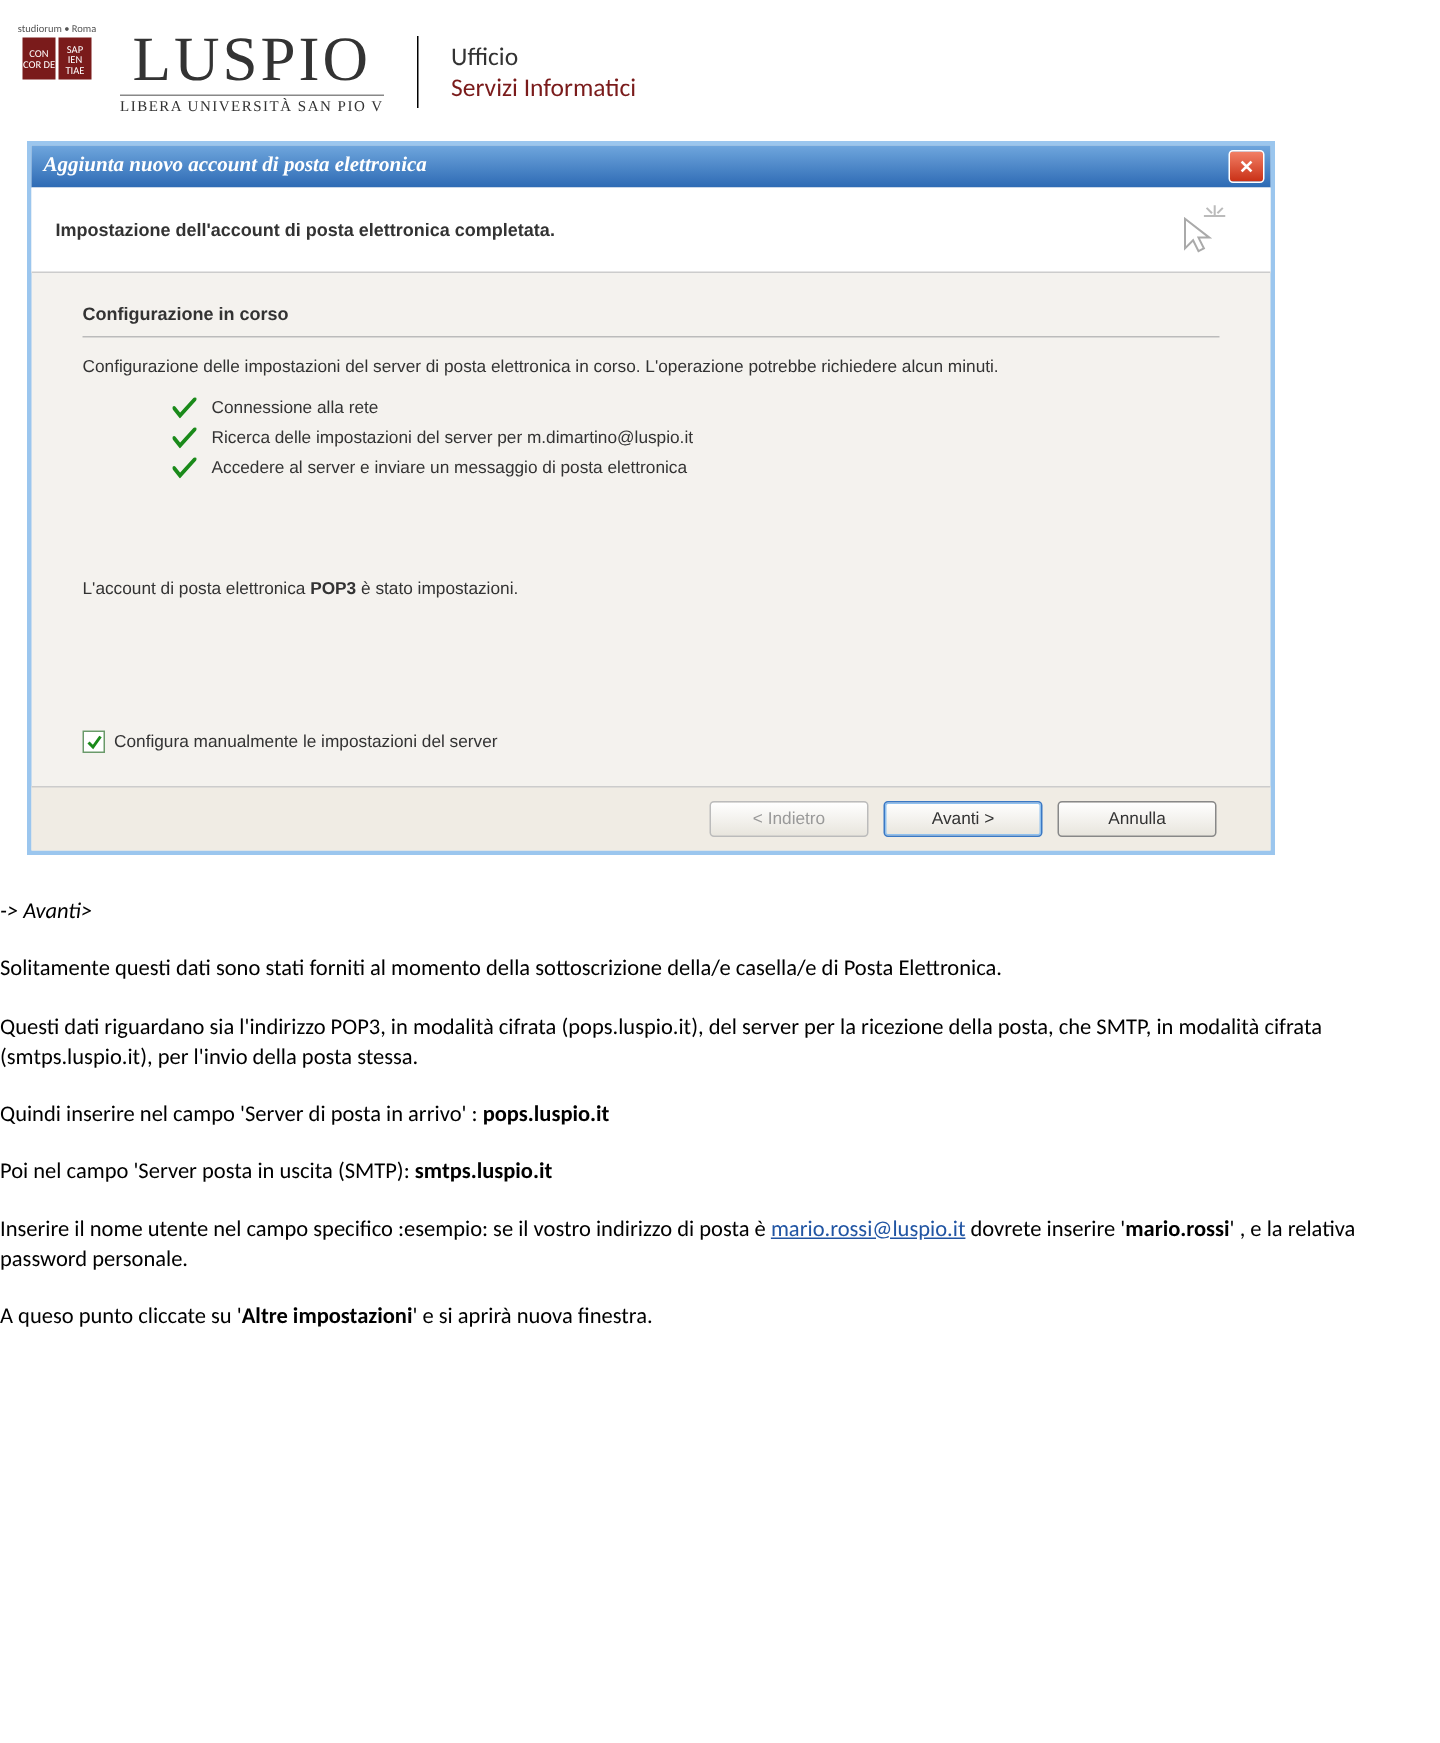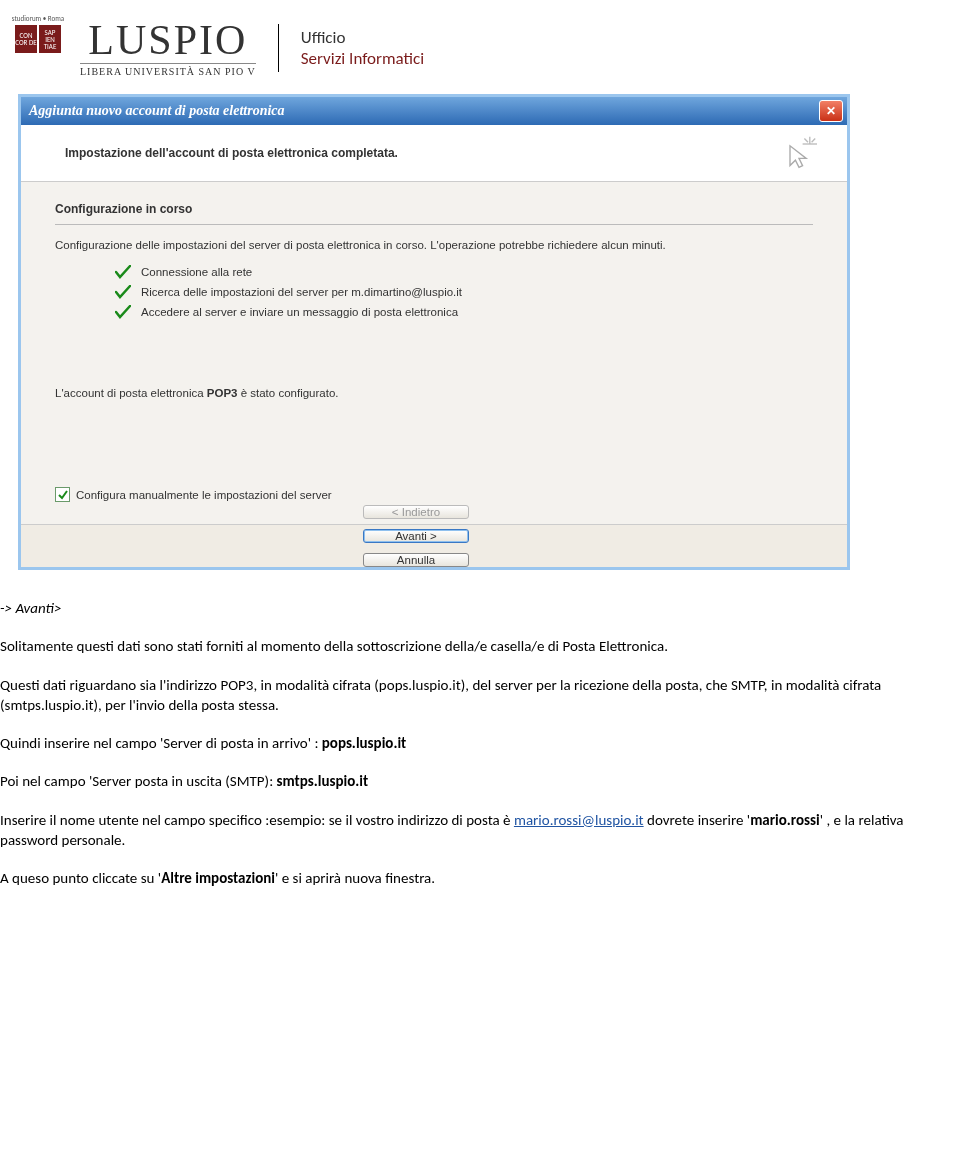--- a/index.html
+++ b/index.html
@@ -13,36 +13,36 @@
   .luspio-sub { font-family:"Times New Roman",serif; font-size:10px; letter-spacing:1px; color:#333; border-top:1px solid #888; padding-top:2px; margin-top:2px;}
   .divider-v { width:1px; height:48px; background:#000; margin:0 10px;}
   .ufficio { font-family:Calibri,Arial; }
   .ufficio .l1 { font-size:17px; color:#333;}
   .ufficio .l2 { font-size:17px; color:#7a1b1b;}
   .screenshot-wrap { margin:6px 10px 0 18px; position:relative; }
   .dialog { width:826px; border:3px solid #9bc6ee; background:#f4f2ee; font-family:Tahoma,Arial,sans-serif; font-size:12px; color:#333; position:relative; }
   .titlebar { height:28px; background:linear-gradient(#6fa6dd,#2d6ab4); display:flex; align-items:center; padding-left:8px; color:#fff; font-style:italic; font-weight:bold; font-size:14px; font-family:Tahoma; position:relative;}
   .close-btn { position:absolute; right:4px; top:3px; width:22px; height:20px; background:linear-gradient(#f28066,#c93016); border:1px solid #fff; border-radius:3px; display:flex; align-items:center; justify-content:center; }
   .close-x { color:#fff; font-weight:bold; font-size:12px; font-style:normal; font-family:Arial;}
-  .subheader { height:56px; background:#fff; border-bottom:1px solid #ccc; display:flex; align-items:center; padding-left:44px; font-weight:bold; color:#333; font-size:12px; position:relative;}
+  .subheader { height:56px; background:#fff; border-bottom:1px solid #ccc; display:flex; align-items:center; padding-left:16px; font-weight:bold; color:#333; font-size:12px; position:relative;}
   .cursor-deco { position:absolute; right:30px; top:10px; width:36px; height:36px; color:#bbb; }
   .cursor-deco svg { width:36px; height:36px; }
   .body-area { padding:20px 34px 14px 34px; }
   .section-title { font-weight:bold; font-size:12px; margin-bottom:8px;}
   .hr { border:none; border-top:1px solid #bbb; margin:0 0 14px 0;}
   .intro-line { font-size:11.5px; margin-bottom:14px;}
   .check-row { display:flex; align-items:center; gap:10px; margin-left:60px; margin-bottom:6px; font-size:11.5px;}
   .check-icon { color:#1a8a1a; font-weight:bold; font-size:16px; width:16px; display:flex; align-items:center; justify-content:center;}
   .check-icon svg { width:16px; height:14px; }
   .configured-line { margin-top:68px; font-size:11.5px;}
   .configured-line .bold { font-weight:bold; }
   .manual-row { margin-top:88px; display:flex; align-items:center; gap:6px; font-size:11.5px;}
   .chk { width:13px; height:13px; border:1px solid #6a9a6a; background:#fff; display:flex; align-items:center; justify-content:center; }
   .chk svg { width:10px; height:10px; }
-  .button-row { height:42px; background:#f0ece4; border-top:1px solid #ccc; display:flex; align-items:center; justify-content:flex-end; gap:10px; padding-right:36px; margin-top:8px;flex-direction:column;}
+  .button-row { height:42px; background:#f0ece4; border-top:1px solid #ccc; display:flex; align-items:center; justify-content:flex-end; gap:10px; padding-right:36px; margin-top:8px;}
   .btn { min-width:84px; height:22px; border:1px solid #888; background:linear-gradient(#fff,#e8e5dd); border-radius:3px; font-size:11.5px; display:flex; align-items:center; justify-content:center; padding:0 10px;}
   .btn.disabled { color:#999; border-color:#bbb;}
   .btn.focused { border:1px solid #3a78c4; box-shadow:inset 0 0 0 1px #8fc0ee;}
   .doc-text { padding:28px 18px 0 0; font-family:Calibri,Arial; font-size:15px; line-height:1.35;}
   .doc-text p { margin:0 0 18px 0;}
   .doc-text .step { font-style:italic; }
   .link { color:#2155a3; text-decoration:underline;}
   .bold { font-weight:bold;}
 </style>
 </head>
@@ -115,21 +115,21 @@
       <div class="check-row">
         <span class="check-icon">
           <svg viewBox="0 0 16 14">
               <path d="M1 7 L5 12 L15 1" stroke="#1a8a1a" stroke-width="2.5" fill="none" stroke-linecap="round"></path>
             </svg>
         </span>
         <span>Accedere al server e inviare un messaggio di posta elettronica</span>
       </div>
 
       <div class="configured-line">
-        <span>L'account di posta elettronica </span><span class="bold">POP3</span><span> è stato configurato.</span>
+        <span>L'account di posta elettronica </span><span class="bold">POP3</span><span> è stato impostazioni.</span>
       </div>
 
       <div class="manual-row">
         <span class="chk">
           <svg viewBox="0 0 10 10">
               <path d="M1 5 L4 8 L9 1" stroke="#1a8a1a" stroke-width="2" fill="none"></path>
             </svg>
         </span>
         <span>Configura manualmente le impostazioni del server</span>
       </div>

